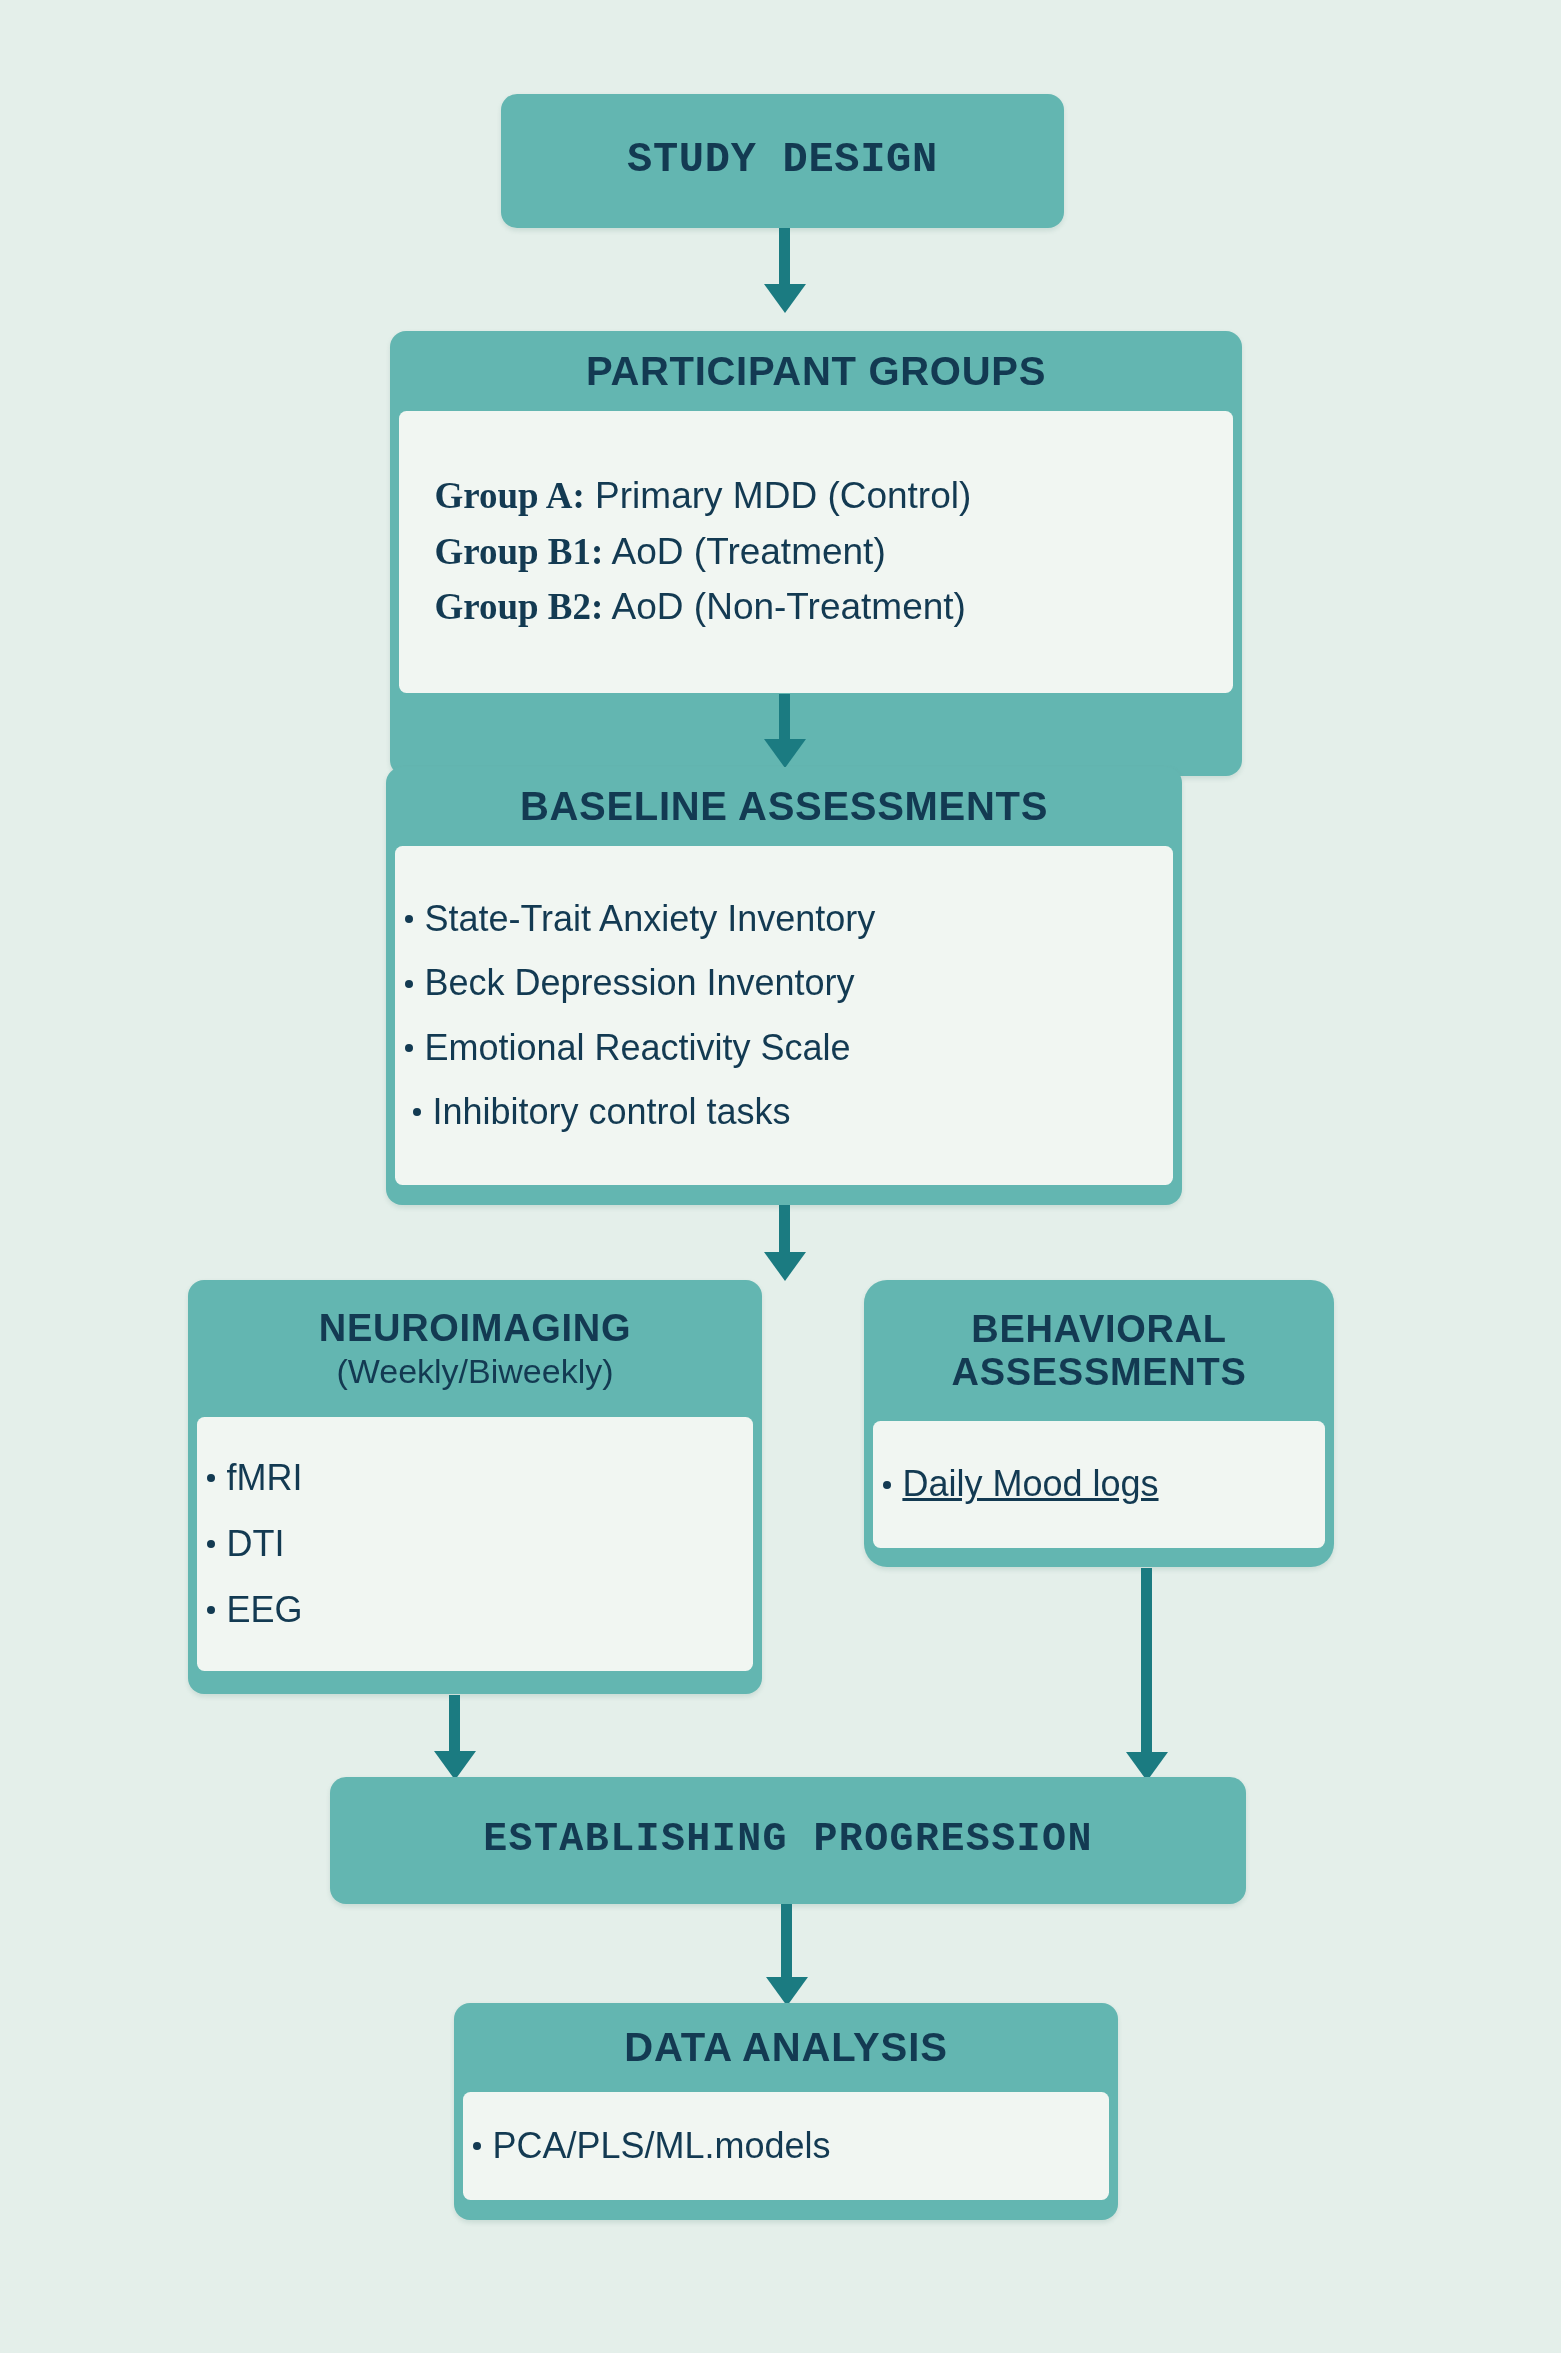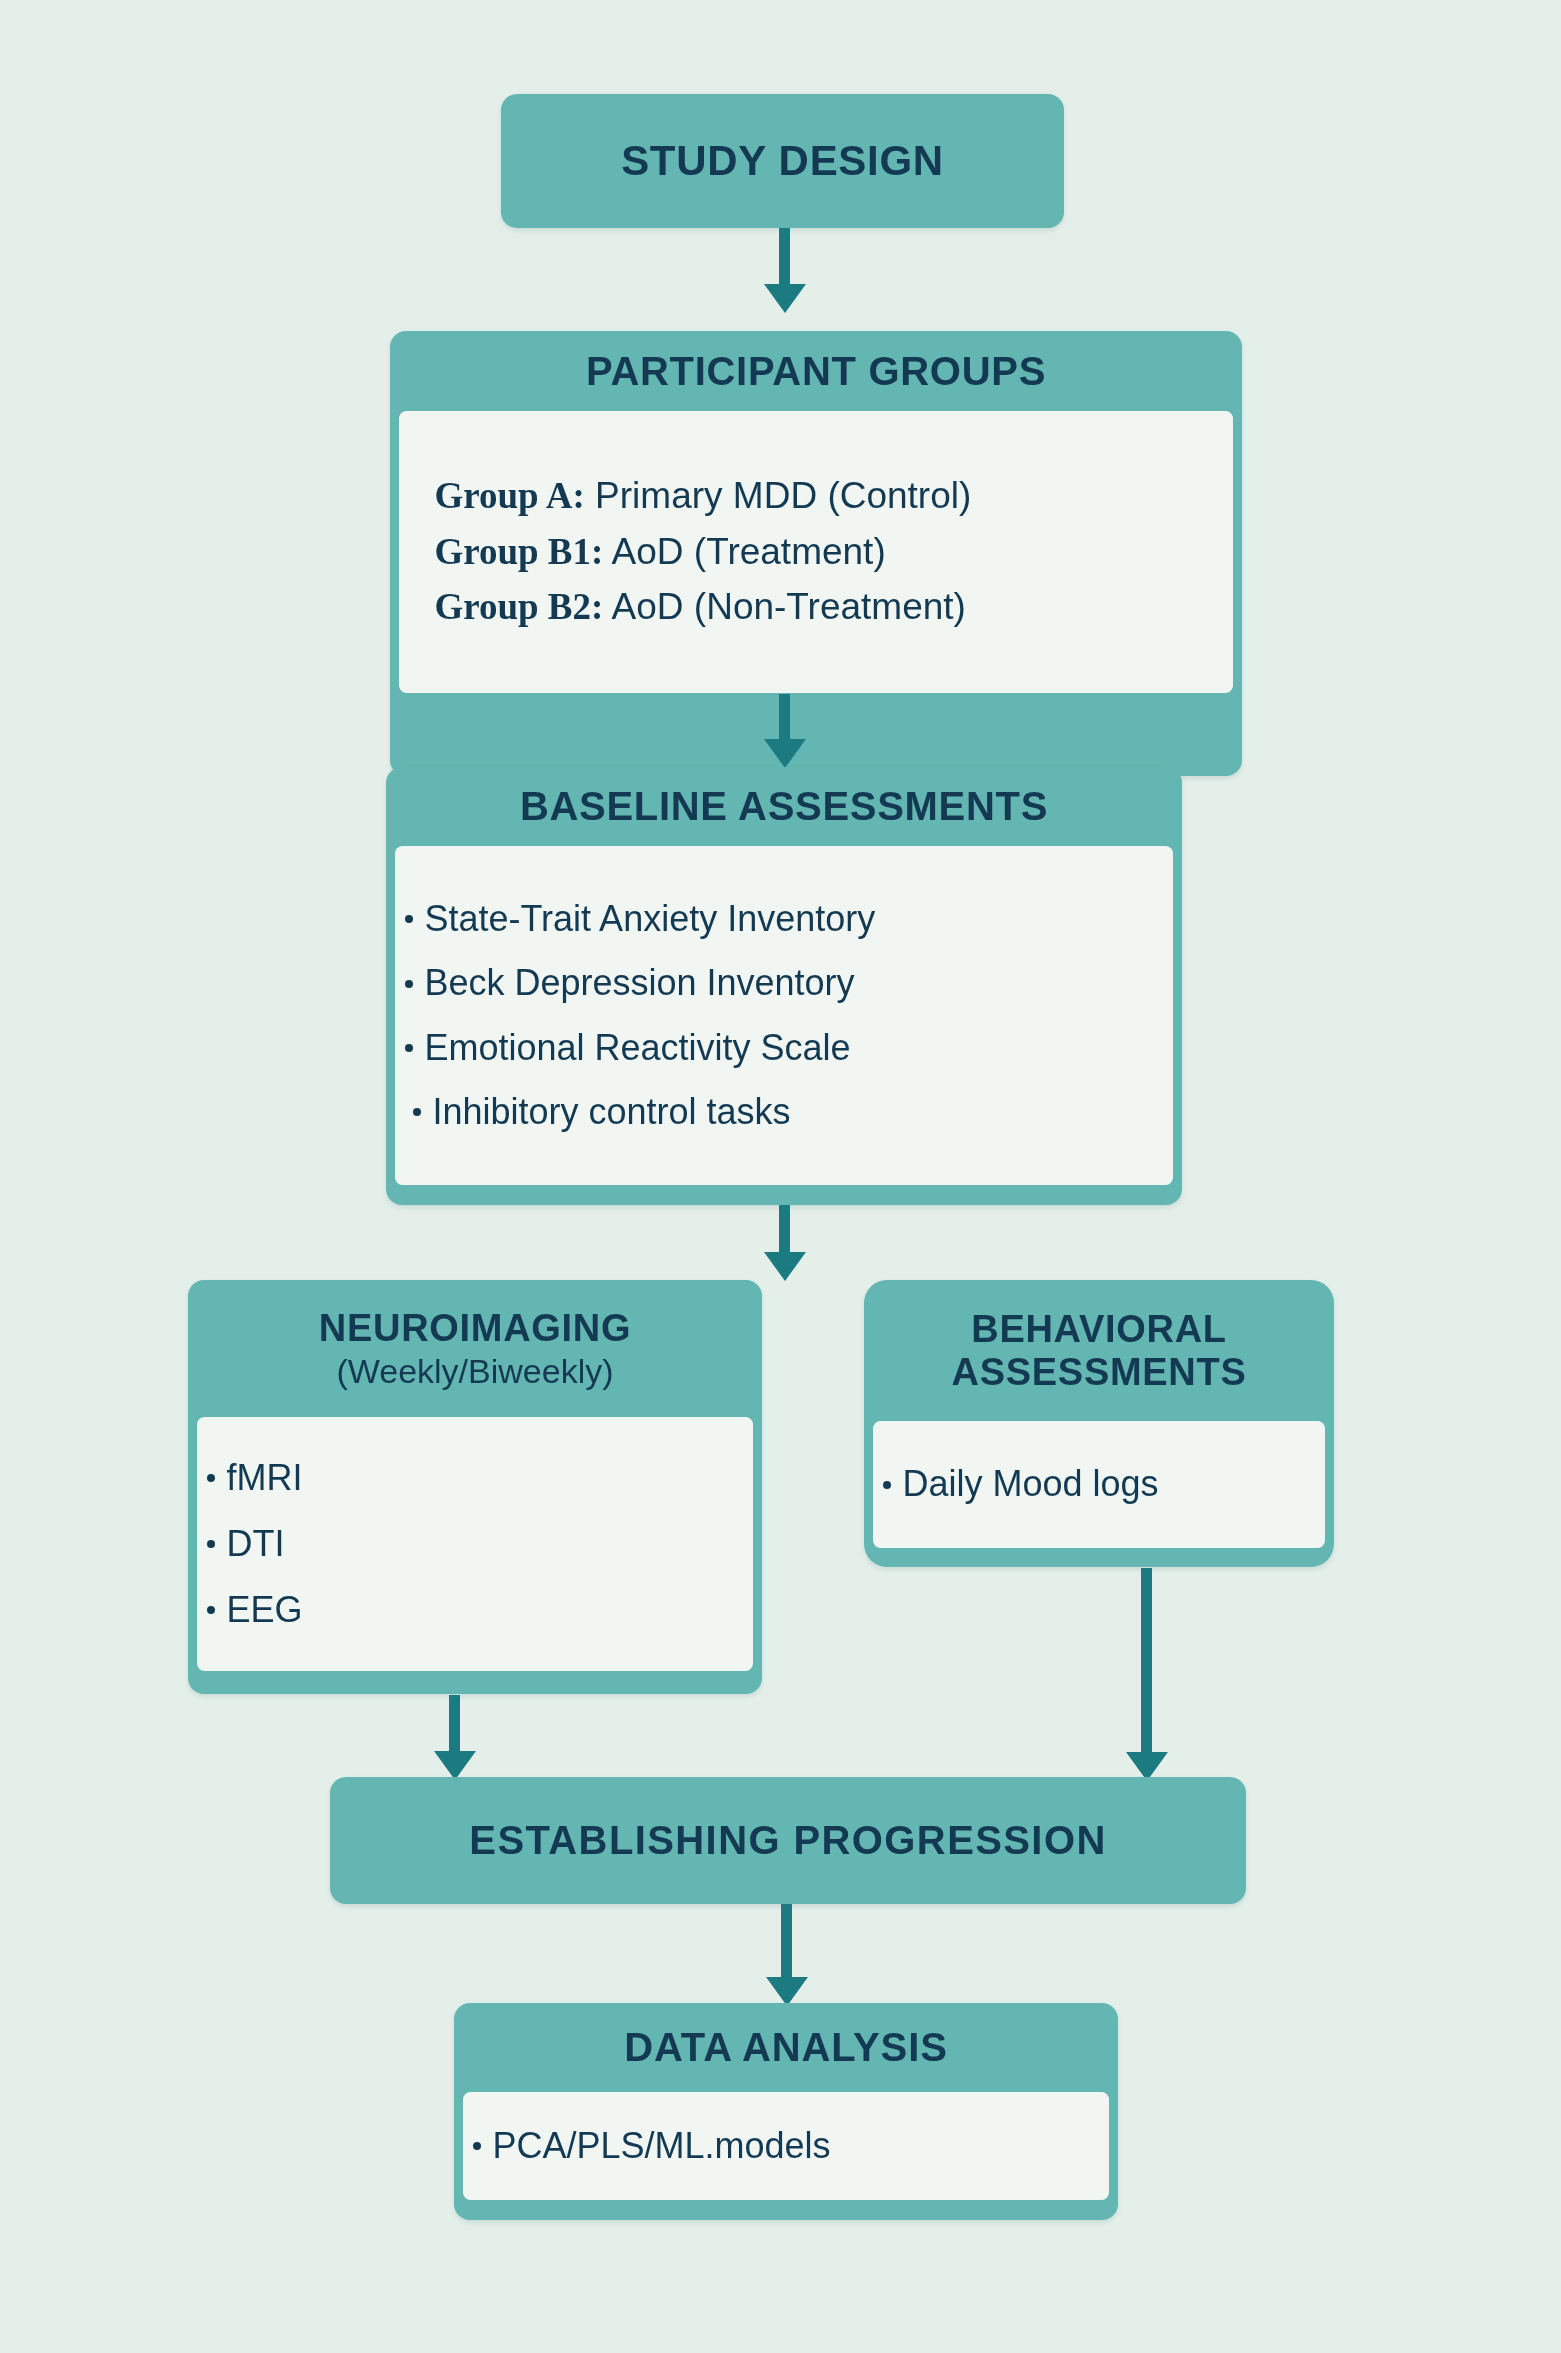--- a/index.html
+++ b/index.html
@@ -46,20 +46,21 @@
   }
   .node .panel {
     box-sizing: border-box;
     background: #f1f6f2;
     border-radius: 7.5px;
     color: #133a52;
   }
   .node.solo {
     display: flex;
     justify-content: center;
+    font-family: Liberation Mono, monospace;
   }
 
   
   ul.bullets {
     list-style: none;
     margin: 0;
     padding: 0;
   }
   ul.bullets li {
     position: relative;
@@ -161,21 +162,21 @@
     left: 864px; top: 1280px; width: 470px; height: 287px;
     padding: 0 9.4px 9.4px 9.4px;
     border-radius: 23px;
   }
   #n-behav .head { height: 141px; width: 100%; font-size: 38px; }
   #n-behav .panel {
     height: 127px; width: 100%;
     display: flex; align-items: center;
     font-size: 36px;
   }
-  #n-behav .panel ul { width: 100%; }
+  #n-behav .panel ul { width: 100%; text-decoration: underline; }
 
   
   #n-prog {
     left: 330px; top: 1777px; width: 916px; height: 127px;
   }
   #n-prog .head { width: 100%; height: 100%; font-size: 40px; letter-spacing: 1.4px; }
 
   
   #n-data {
     left: 454px; top: 2003px; width: 664px; height: 217px;

